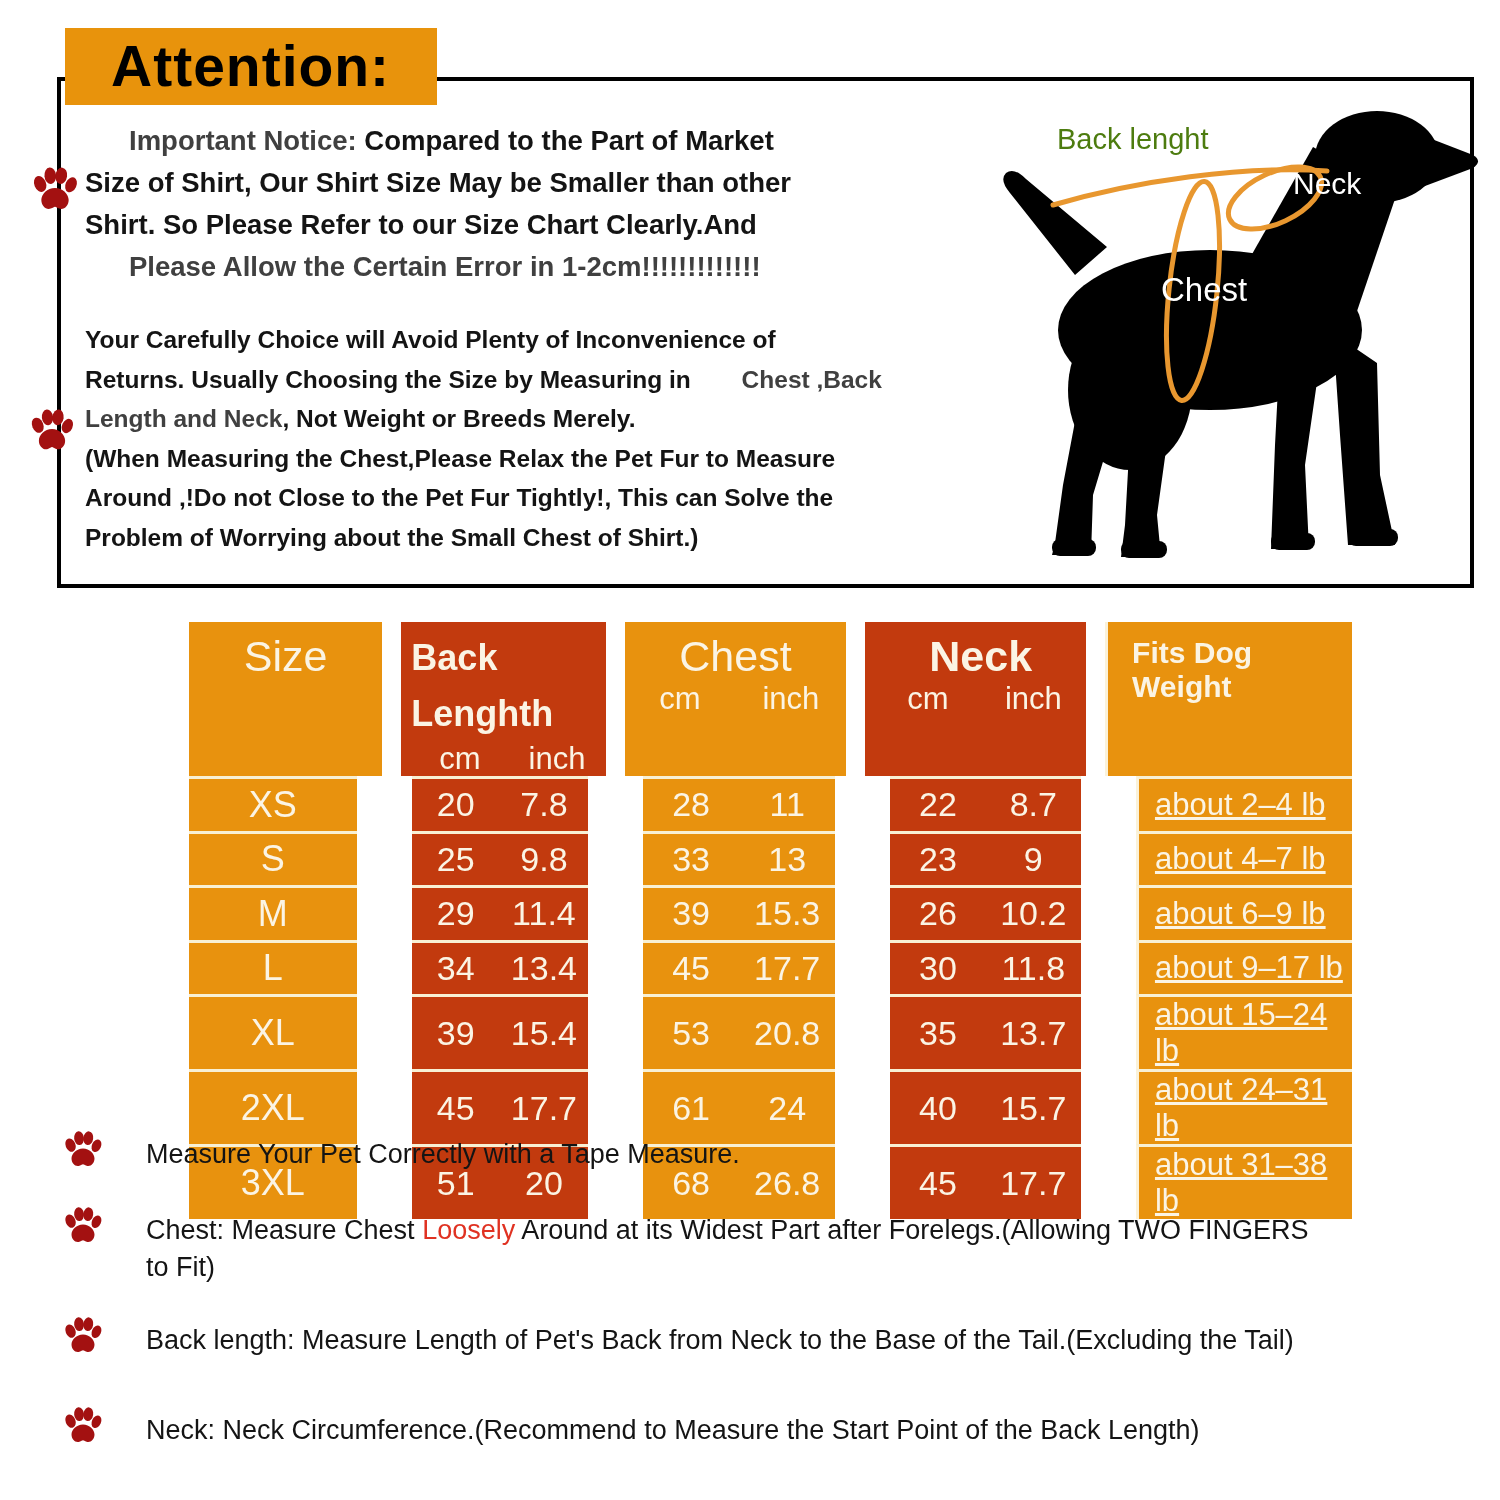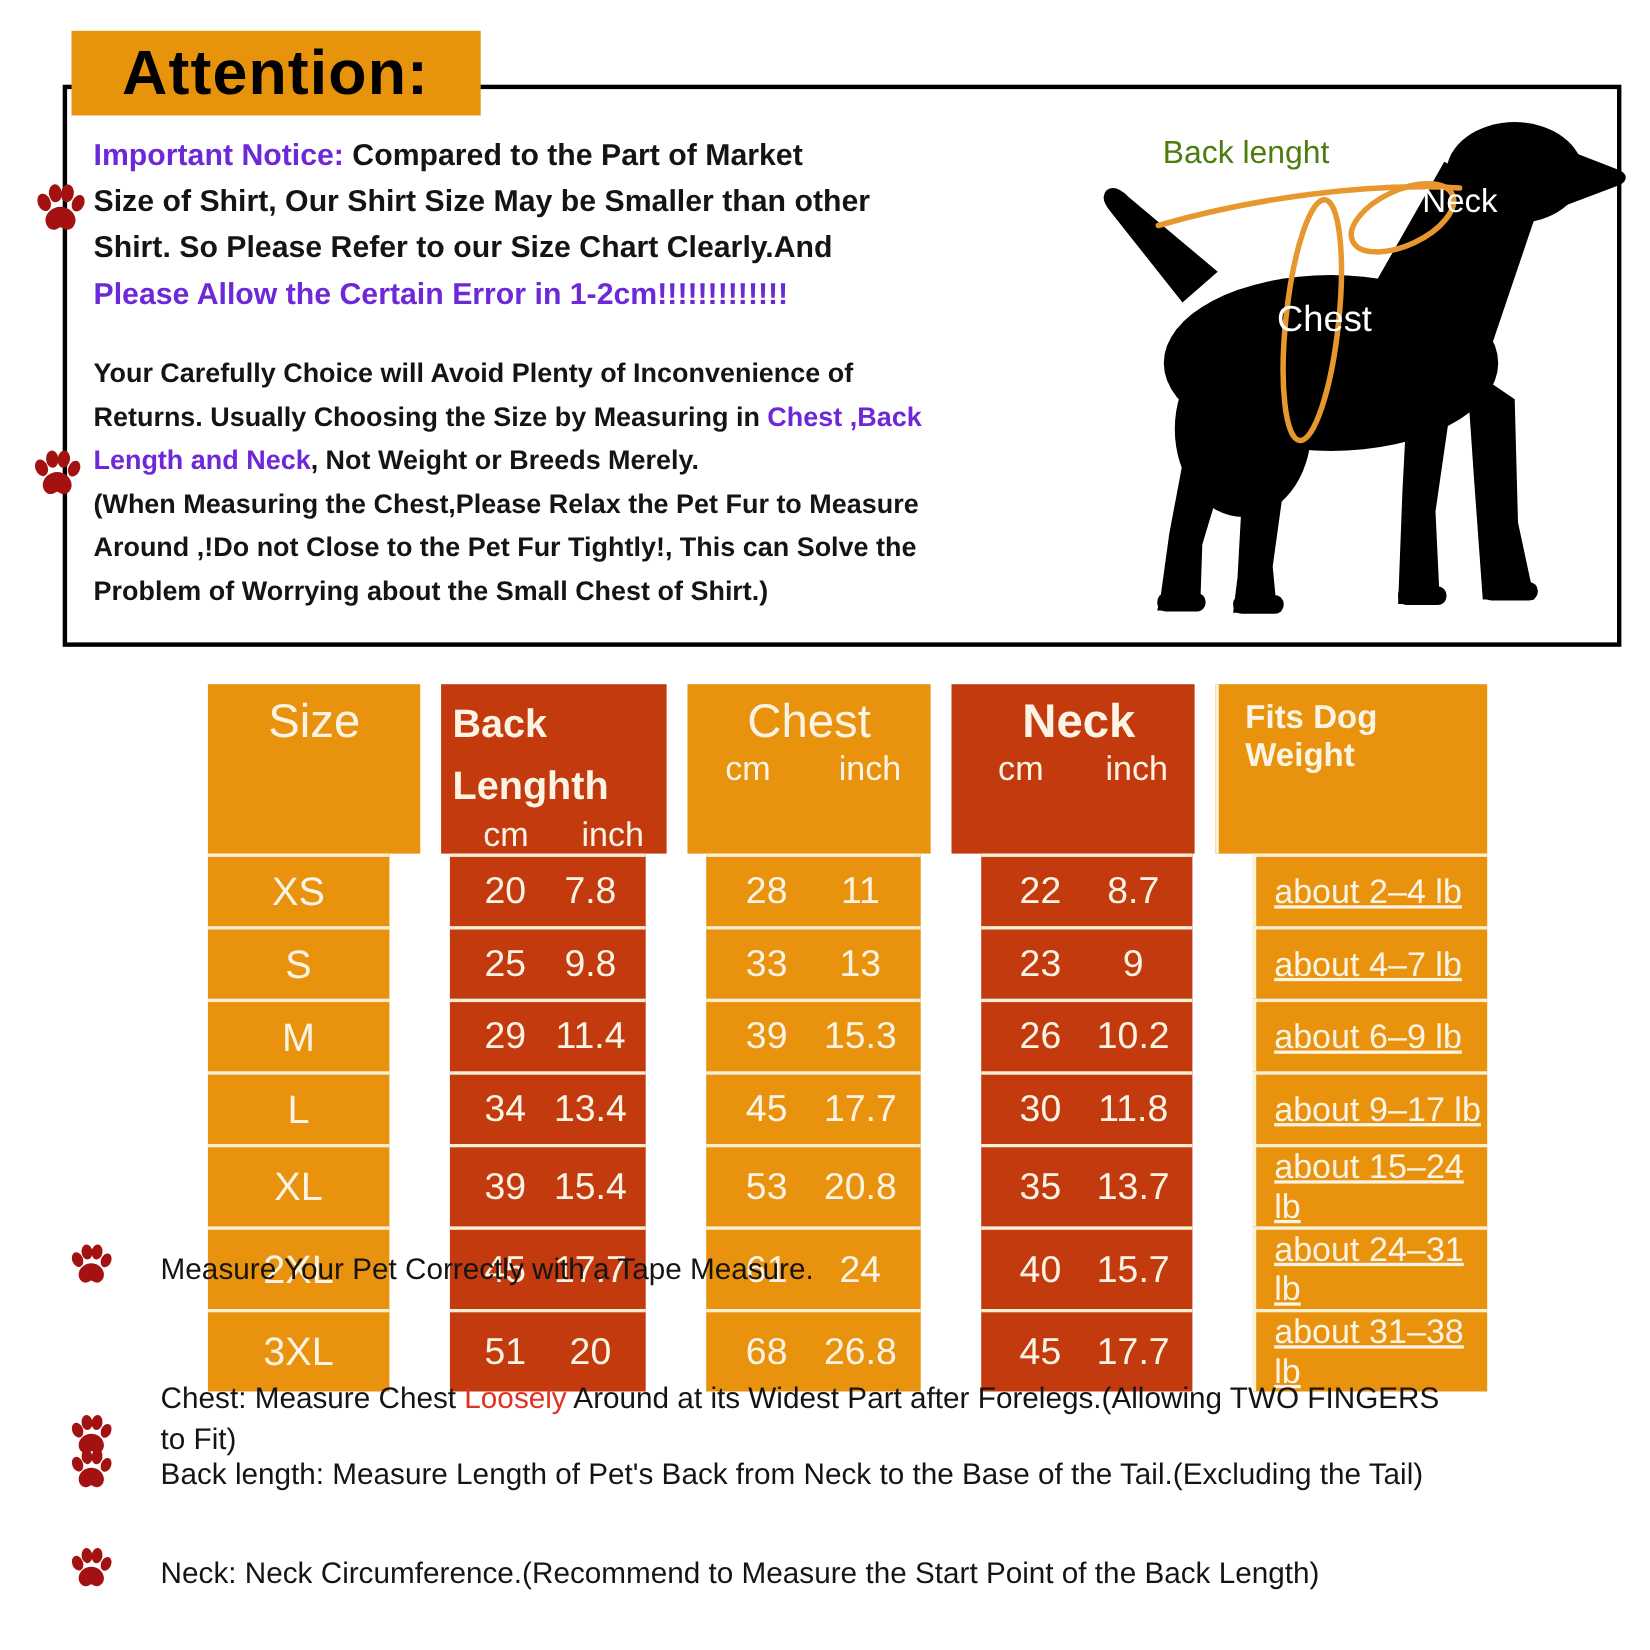--- a/index.html
+++ b/index.html
@@ -8,21 +8,21 @@
 
   
   .box-frame{position:absolute;left:57px;top:77px;width:1417px;height:511px;
              border:4px solid #000;box-sizing:border-box;background:#fff;}
   .banner{position:absolute;left:65px;top:28px;width:372px;height:77px;background:#E8930C;
           color:#000000;font-size:57px;font-weight:bold;line-height:77px;padding-left:46px;
           box-sizing:border-box;letter-spacing:1px;}
   .para{position:absolute;white-space:pre-wrap;font-weight:bold;color:#141414;}
   #para1{left:85px;top:120px;width:940px;font-size:27.5px;line-height:42px;}
   #para2{left:85px;top:320px;width:960px;font-size:24.5px;line-height:39.5px;}
-  .red-text{color:#6d28d9;}
+  .red-text{color:#404040;margin-left:44px;}
   .paw{position:absolute;}
   .paw svg{display:block;width:100%;height:100%;}
 
   
   #dog-figure{position:absolute;left:925px;top:95px;width:555px;height:495px;}
   #dog-figure svg{position:absolute;left:0;top:0;}
   .dog-label{position:absolute;font-size:29px;}
   #label-back{left:132px;top:28px;color:#4d7c0f;}
   #label-neck{left:368px;top:72px;color:#fff;font-size:30px;}
   #label-chest{left:236px;top:176px;color:#fff;font-size:33px;}
@@ -37,21 +37,21 @@
   .bg-or{background:#E8920E;}
   .bg-rd{background:#C23A0E;padding-left:10px;}
   .fits-sep{border-left:3px solid #FBF2D9;}
   .t-row .cell{border-top:3px solid #F8F0D4;}
   .head-cell{flex-direction:column;justify-content:flex-start;padding-top:8px;}
   .head-title{font-size:43px;line-height:52px;}
   .head-title.bold{font-weight:bold;font-size:36px;line-height:56px;}
   .head-title.neck{font-weight:bold;font-size:43px;}
   .subunits{display:flex;width:100%;font-size:31px;line-height:34px;}
   .subunits span{width:50%;text-align:center;}
-  .paircell{padding:12px;}
+  .paircell{padding:0;}
   .pair{display:flex;width:100%;font-size:34px;}
   .pair span{width:50%;text-align:center;}
   .size-label{font-size:36px;}
   .fits-cell{justify-content:flex-start;padding-left:16px;font-size:31px;text-decoration:underline;}
   .fits-head{align-items:flex-start;justify-content:flex-start;padding:14px 0 0 24px;
              font-weight:bold;font-size:30px;}
 
   
   .note{position:absolute;display:flex;align-items:flex-start;}
   .note .paw-inline{width:42px;height:42px;flex:0 0 42px;margin-top:-6px;}
@@ -346,21 +346,21 @@
         <ellipse cx="26" cy="12.5" rx="7.5" ry="10.5" transform="rotate(-6 26 12.5)"></ellipse>
         <ellipse cx="40" cy="12.5" rx="7.5" ry="10.5" transform="rotate(8 40 12.5)"></ellipse>
         <ellipse cx="52.5" cy="24" rx="7" ry="10" transform="rotate(24 52.5 24)"></ellipse>
         <path d="M32 28 C22 28 14.5 36 14.5 43.5 C14.5 51 20.5 56.5 26.5 54.5 C29.5 53.5 30.5 52 32 52 C33.5 52 34.5 53.5 37.5 54.5 C43.5 56.5 49.5 51 49.5 43.5 C49.5 36 42 28 32 28 Z"></path>
       </g>
         </svg>
     </div>
     <div class="note-text"><span>Measure Your Pet Correctly with a Tape Measure.</span><span class="loosely"></span><span></span></div>
   </div>
 
-  <div class="note" style="left:62px;top:1253px;width:1400px;align-items:flex-end;">
+  <div class="note" style="left:62px;top:1212px;width:1400px;">
     <div class="paw-inline">
       <svg viewBox="0 0 64 64">
           <g fill="#A31111">
         <ellipse cx="13" cy="23" rx="7.5" ry="10.5" transform="rotate(-22 13 23)"></ellipse>
         <ellipse cx="26" cy="12.5" rx="7.5" ry="10.5" transform="rotate(-6 26 12.5)"></ellipse>
         <ellipse cx="40" cy="12.5" rx="7.5" ry="10.5" transform="rotate(8 40 12.5)"></ellipse>
         <ellipse cx="52.5" cy="24" rx="7" ry="10" transform="rotate(24 52.5 24)"></ellipse>
         <path d="M32 28 C22 28 14.5 36 14.5 43.5 C14.5 51 20.5 56.5 26.5 54.5 C29.5 53.5 30.5 52 32 52 C33.5 52 34.5 53.5 37.5 54.5 C43.5 56.5 49.5 51 49.5 43.5 C49.5 36 42 28 32 28 Z"></path>
       </g>
         </svg>

